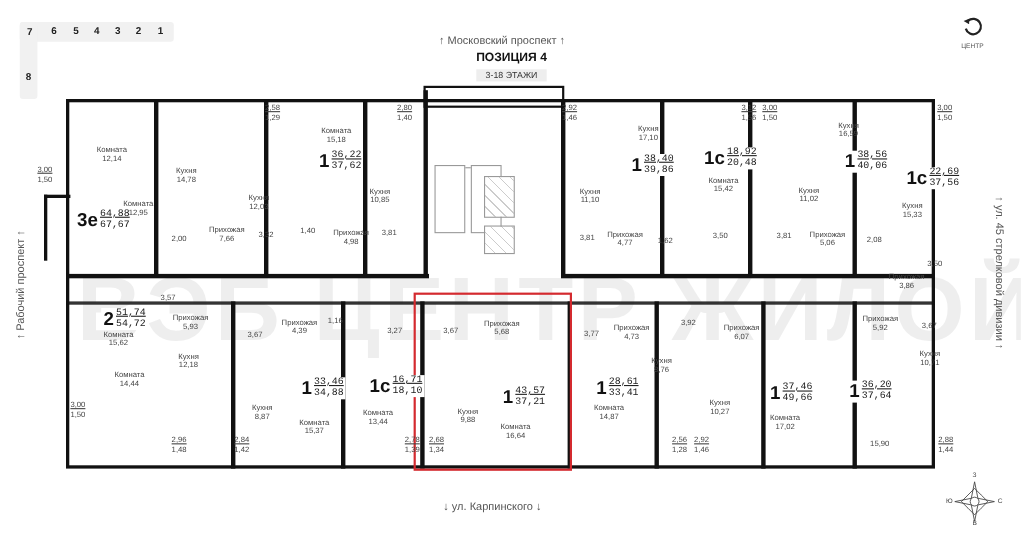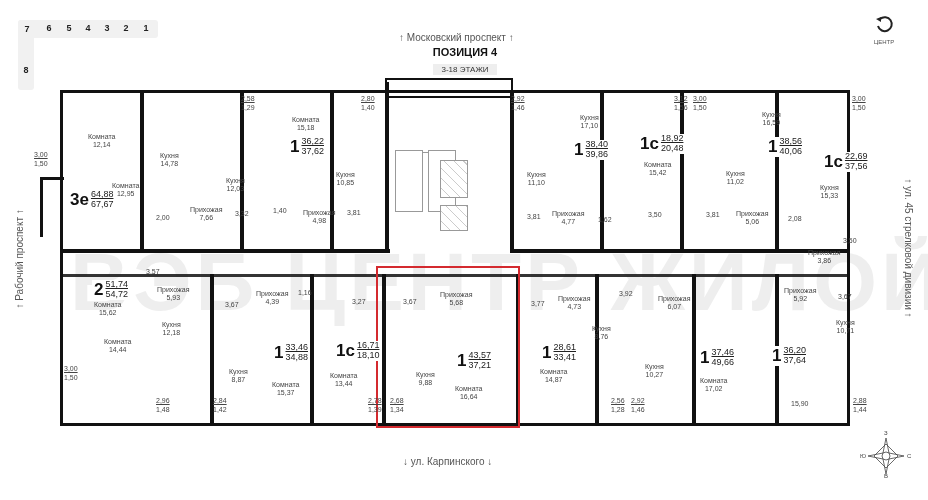--- a/index.html
+++ b/index.html
@@ -23,21 +23,21 @@
   .center-btn .lbl { font-size: 6px; color: #555; display: block; margin-top: 1px; }
 
   .plan { position: absolute; left: 40px; top: 82px; width: 840px; height: 345px; }
   .wall-outer { position: absolute; border: 3px solid #111; }
   .partition { position: absolute; background: #111; }
   .thin { position: absolute; background: #999; }
 
   .apt { position: absolute; cursor: pointer; }
   .apt-label { position: absolute; display: flex; align-items: center; background: #fff; padding: 0 2px; }
   .apt-type { font-size: 17px; font-weight: bold; color: #111; margin-right: 2px; line-height: 1; }
-  .apt-area { display: flex; flex-direction: column; font-size: 9px; color: #222; line-height: 1.1; }
+  .apt-area { display: flex; flex-direction: column; font-size: 9px; color: #222; line-height: 1.1; font-family: Liberation Mono, monospace; }
   .apt-area .a1 { text-decoration: underline; }
 
   .room { position: absolute; font-size: 7px; color: #444; text-align: center; line-height: 1.15; white-space: nowrap; }
   .room .v { display: block; }
   .balc { position: absolute; font-size: 7px; color: #444; text-align: center; line-height: 1.3; }
   .balc .u { text-decoration: underline; display: block; }
 
   .selected { position: absolute; left: 376px; top: 266px; width: 144px; height: 162px; border: 2px solid #d42a2f; pointer-events: none; }
 
   .watermark { position: absolute; left: 70px; top: 235px; font-size: 82px; font-weight: bold; color: rgba(120,120,120,0.13); letter-spacing: 4px; white-space: nowrap; pointer-events: none; }

